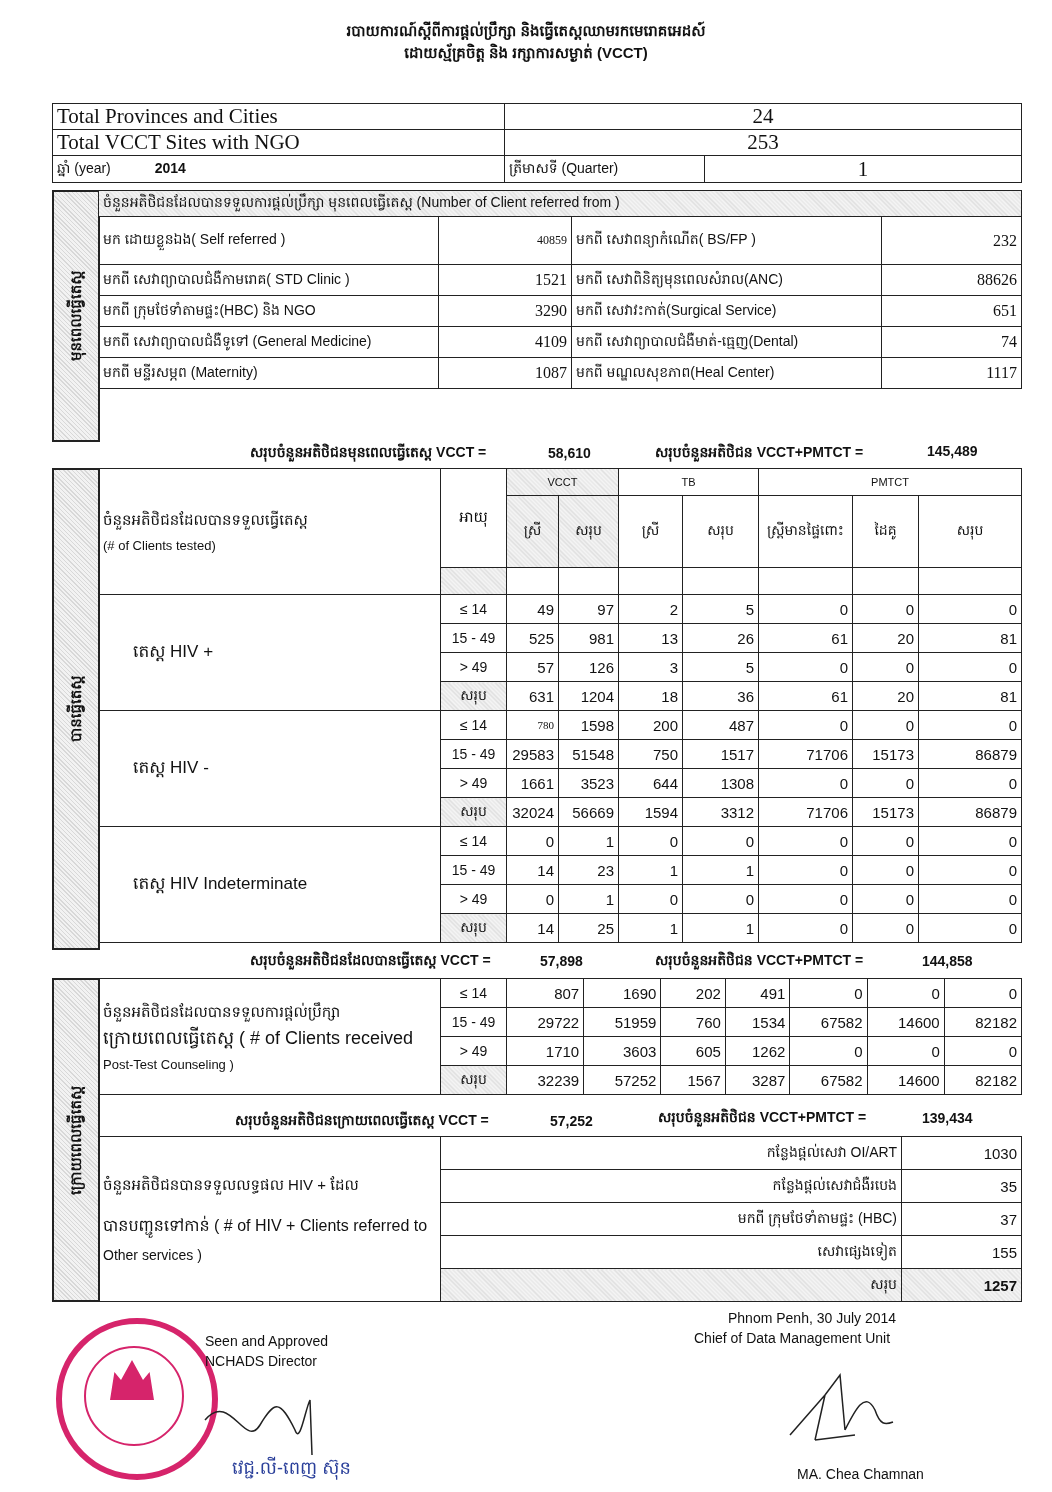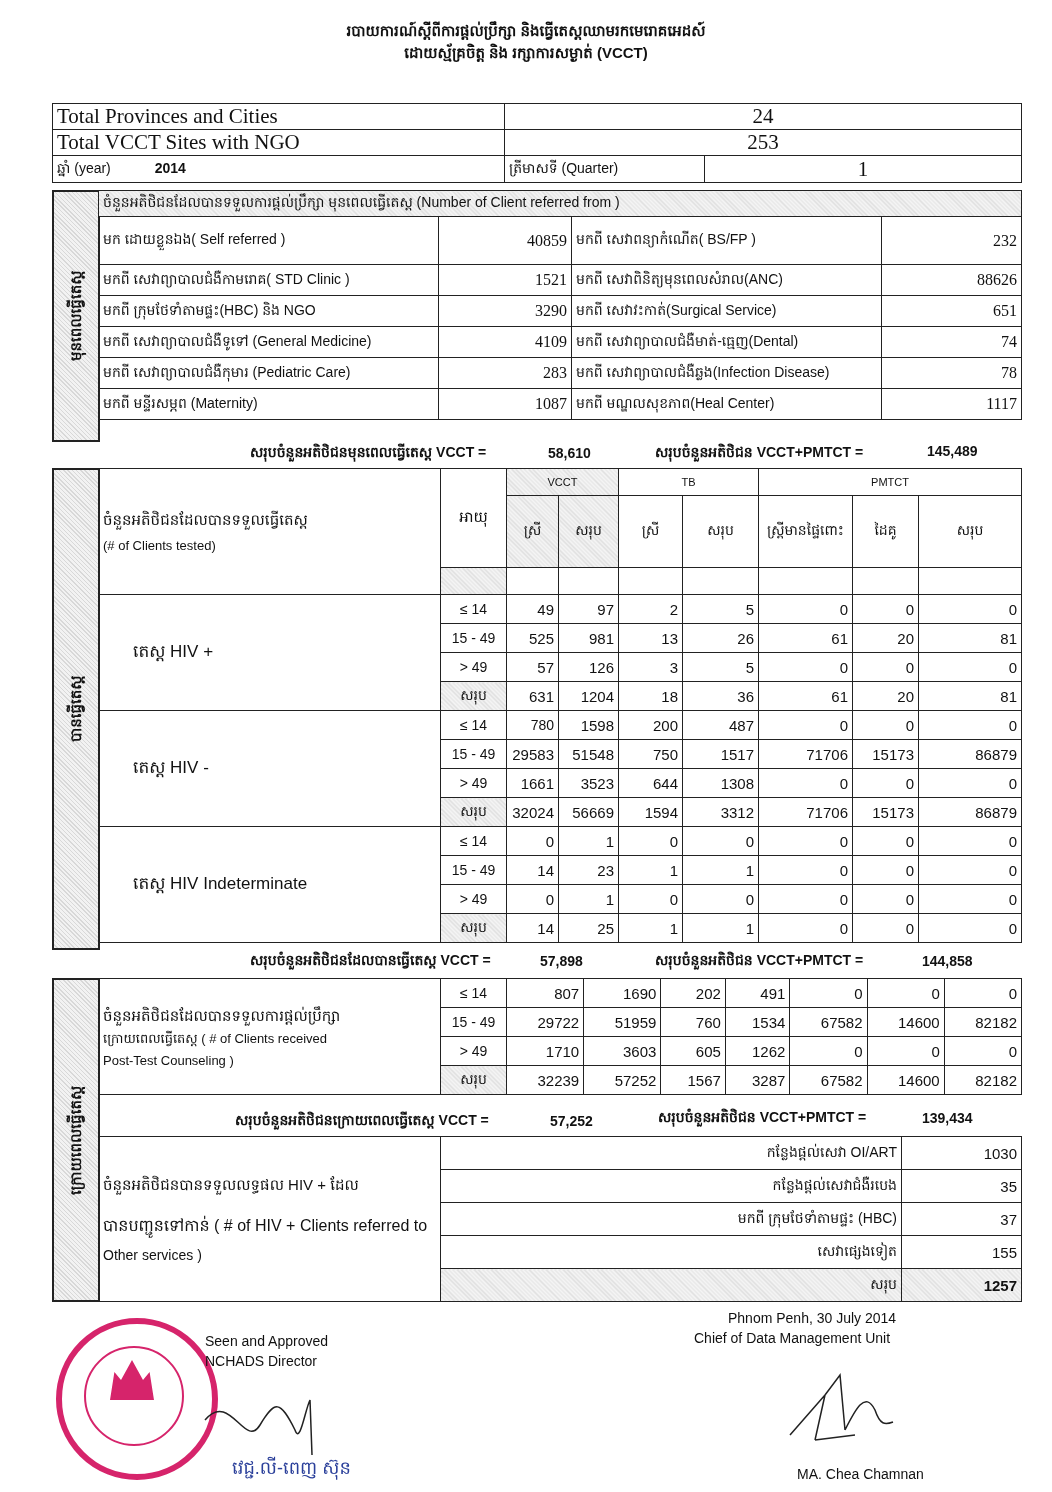--- a/index.html
+++ b/index.html
@@ -49,47 +49,41 @@
 <div class="abs sidebar vert" style="left:52px;top:190px;width:48px;height:252px;">មុនពេលធ្វើតេស្ដ</div>
 <table class="abs" style="left:98px;top:190px;width:924px;">
   <tbody>
       <tr>
         <td colspan="4" class="shade" style="height:26px;font-size:14px;">ចំនួនអតិថិជនដែលបានទទួលការផ្ដល់ប្រឹក្សា មុនពេលធ្វើតេស្ដ (Number of Client referred from )</td>
       </tr>
   </tbody>
     <tbody id="pretest-body">
       <tr>
         <td style="width: 340px; height: 31px;">មក ដោយខ្លួនឯង( Self referred )</td>
-        <td class="r serif" style="width: 133px; height: 25px; font-size: 16px; margin-top: 24px;">40859</td>
+        <td class="r serif" style="width: 133px; height: 25px; font-size: 12px; margin-top: 24px;">40859</td>
         <td style="width: 310px; height: 46px;">មកពី សេវាពន្យាកំណើត( BS/FP )</td>
         <td class="r serif" style="height: 48px; font-size: 16px;">232</td>
       </tr>
       <tr>
         <td style="width: 340px; height: 31px;">មកពី សេវាព្យាបាលជំងឺកាមរោគ( STD Clinic )</td>
         <td class="r serif" style="width: 133px; height: 31px; font-size: 16px;">1521</td>
         <td style="width: 310px; height: 31px;">មកពី សេវាពិនិត្យមុនពេលសំរាល(ANC)</td>
         <td class="r serif" style="height: 31px; font-size: 16px;">88626</td>
       </tr>
       <tr>
         <td style="width: 340px; height: 31px;">មកពី ក្រុមថែទាំតាមផ្ទះ(HBC) និង NGO</td>
         <td class="r serif" style="width: 133px; height: 31px; font-size: 16px;">3290</td>
         <td style="width: 310px; height: 31px;">មកពី សេវាវះកាត់(Surgical Service)</td>
         <td class="r serif" style="height: 31px; font-size: 16px;">651</td>
       </tr>
       <tr>
         <td style="width: 340px; height: 31px;">មកពី សេវាព្យាបាលជំងឺទូទៅ (General Medicine)</td>
         <td class="r serif" style="width: 133px; height: 31px; font-size: 16px;">4109</td>
         <td style="width: 310px; height: 31px;">មកពី សេវាព្យាបាលជំងឺមាត់-ធ្មេញ(Dental)</td>
         <td class="r serif" style="height: 31px; font-size: 16px;">74</td>
-      </tr>
-      <tr>
-        <td style="width: 340px; height: 31px;">មកពី សេវាព្យាបាលជំងឺកុមារ (Pediatric Care)</td>
-        <td class="r serif" style="width: 133px; height: 31px; font-size: 16px;">283</td>
-        <td style="width: 310px; height: 31px;">មកពី សេវាព្យាបាលជំងឺឆ្លង(Infection Disease)</td>
-        <td class="r serif" style="height: 31px; font-size: 16px;">78</td>
       </tr>
       <tr>
         <td style="width: 340px; height: 31px;">មកពី មន្ទីរសម្ភព (Maternity)</td>
         <td class="r serif" style="width: 133px; height: 31px; font-size: 16px;">1087</td>
         <td style="width: 310px; height: 31px;">មកពី មណ្ឌលសុខភាព(Heal Center)</td>
         <td class="r serif" style="height: 31px; font-size: 16px;">1117</td>
       </tr>
     </tbody>
 </table>
 <div class="abs sum" style="left:250px;top:443px;">សរុបចំនួនអតិថិជនមុនពេលធ្វើតេស្ដ VCCT =</div>
@@ -172,21 +166,21 @@
         <td class="r" style="font-size: 15px;">36</td>
         <td class="r" style="font-size: 15px;">61</td>
         <td class="r" style="font-size: 15px;">20</td>
         <td class="r" style="font-size: 15px;">81</td>
       </tr>
       <tr>
         <td rowspan="4" style="width: 342px;">
           <div style="padding-left:30px;font-size:17px;">តេស្ដ HIV -</div>
         </td>
         <td class="c" style="width: 66px; height: 29px;">≤ 14</td>
-        <td class="r" style="font-size: 14px;">780</td>
+        <td class="r" style="font-size: 11px; font-family: Liberation Serif, serif;">780</td>
         <td class="r" style="font-size: 15px;">1598</td>
         <td class="r" style="font-size: 15px;">200</td>
         <td class="r" style="font-size: 15px;">487</td>
         <td class="r" style="font-size: 15px;">0</td>
         <td class="r" style="font-size: 15px;">0</td>
         <td class="r" style="font-size: 15px;">0</td>
       </tr>
       <tr>
         <td class="c" style="width: 66px; height: 29px;">15 - 49</td>
         <td class="r" style="font-size: 15px;">29583</td>
@@ -266,21 +260,21 @@
 <div class="abs sum" style="left:540px;top:953px;">57,898</div>
 <div class="abs sum" style="left:655px;top:951px;">សរុបចំនួនអតិថិជន VCCT+PMTCT =</div>
 <div class="abs sum" style="left:922px;top:953px;">144,858</div>
 
 <div class="abs sidebar vert" style="left:52px;top:978px;width:48px;height:324px;">ក្រោយពេលធ្វើតេស្ដ</div>
 <table class="abs" style="left:98px;top:978px;width:924px;">
   <tbody id="posttest-body">
       <tr>
         <td rowspan="4" style="width: 342px;">
           <div style="font-size:15px;">ចំនួនអតិថិជនដែលបានទទួលការផ្ដល់ប្រឹក្សា</div>
-    <div style="font-size:13px;margin-top:2px;">ក្រោយពេលធ្វើតេស្ដ ( # of Clients received</div>
+    <div style="font-size:18px;margin-top:2px;">ក្រោយពេលធ្វើតេស្ដ ( # of Clients received</div>
     <div style="font-size:13px;margin-top:4px;">Post-Test Counseling )</div>
         </td>
         <td class="c" style="width: 66px; height: 29px;">≤ 14</td>
         <td class="r" style="font-size: 15px;">807</td>
         <td class="r" style="font-size: 15px;">1690</td>
         <td class="r" style="font-size: 15px;">202</td>
         <td class="r" style="font-size: 15px;">491</td>
         <td class="r" style="font-size: 15px;">0</td>
         <td class="r" style="font-size: 15px;">0</td>
         <td class="r" style="font-size: 15px;">0</td>

